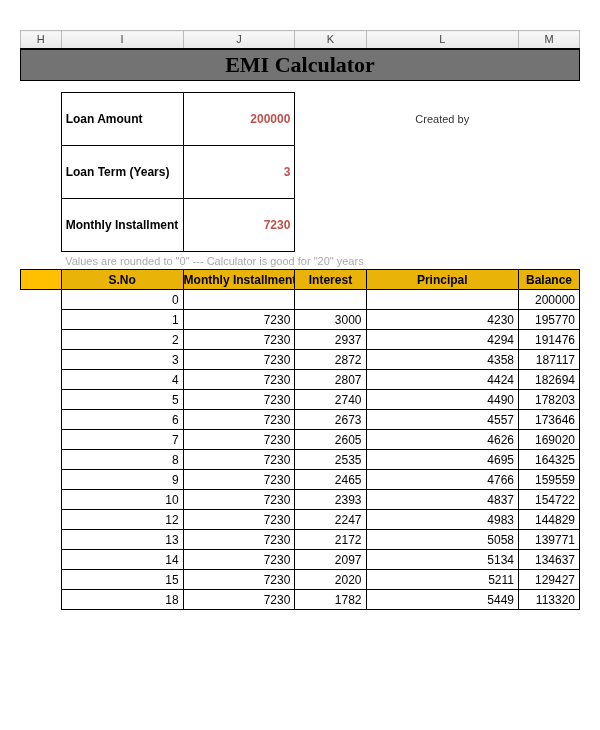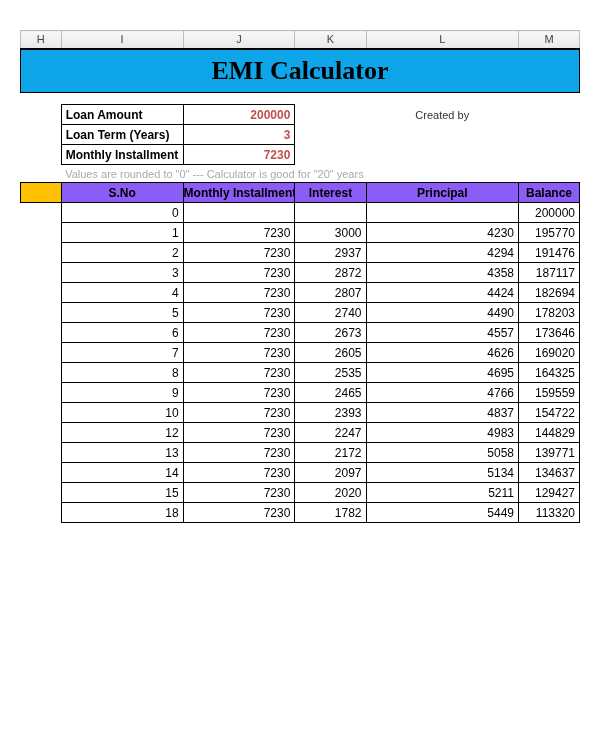--- a/index.html
+++ b/index.html
@@ -19,55 +19,55 @@
   .colhdr td {
     background: linear-gradient(#f8f8f8, #e8e8e8);
     border: 1px solid #bbb;
     text-align: center;
     font-size: 11px;
     color: #444;
     height: 18px;
     padding: 0;
   }
   .title-row td {
-    background: #0ea5e9;
+    background: #737373;
     border: 1px solid #000;
     border-top: 2px solid #000;
     text-align: center;
-    font-size: 26px;
+    font-size: 22px;
     font-weight: bold;
     font-family: "Times New Roman", serif;
     color: #000;
-    height: 44px;
+    height: 32px;
     padding: 2px 0;
   }
   .blank td { border: none; height: 12px; }
   .info td {
     border: 1px solid #000;
-    padding: 2px 4px;
+    padding: 19px 4px;
     height: 20px;
     white-space: nowrap;
     overflow: hidden;
     margin-top: 14px;
   }
   .info .lab { font-weight: bold; }
   .info .val { text-align: right; font-weight: bold; color: #c0504d; }
   .info .side { border: none; font-size: 11px; color: #333; text-align: center; }
   .info .empty { border: none; }
   .note td {
     border: none;
     color: #aaa;
     font-size: 11px;
     padding: 2px 4px;
     height: 18px;
     white-space: nowrap;
     overflow: hidden;
   }
   .thead td {
-    background: #8b5cf6;
+    background: #eab308;
     border: 1px solid #000;
     text-align: center;
     font-weight: bold;
     height: 20px;
     padding: 2px 0;
     white-space: nowrap;
     overflow: hidden;
   }
   .drow td {
     border: 1px solid #000;

